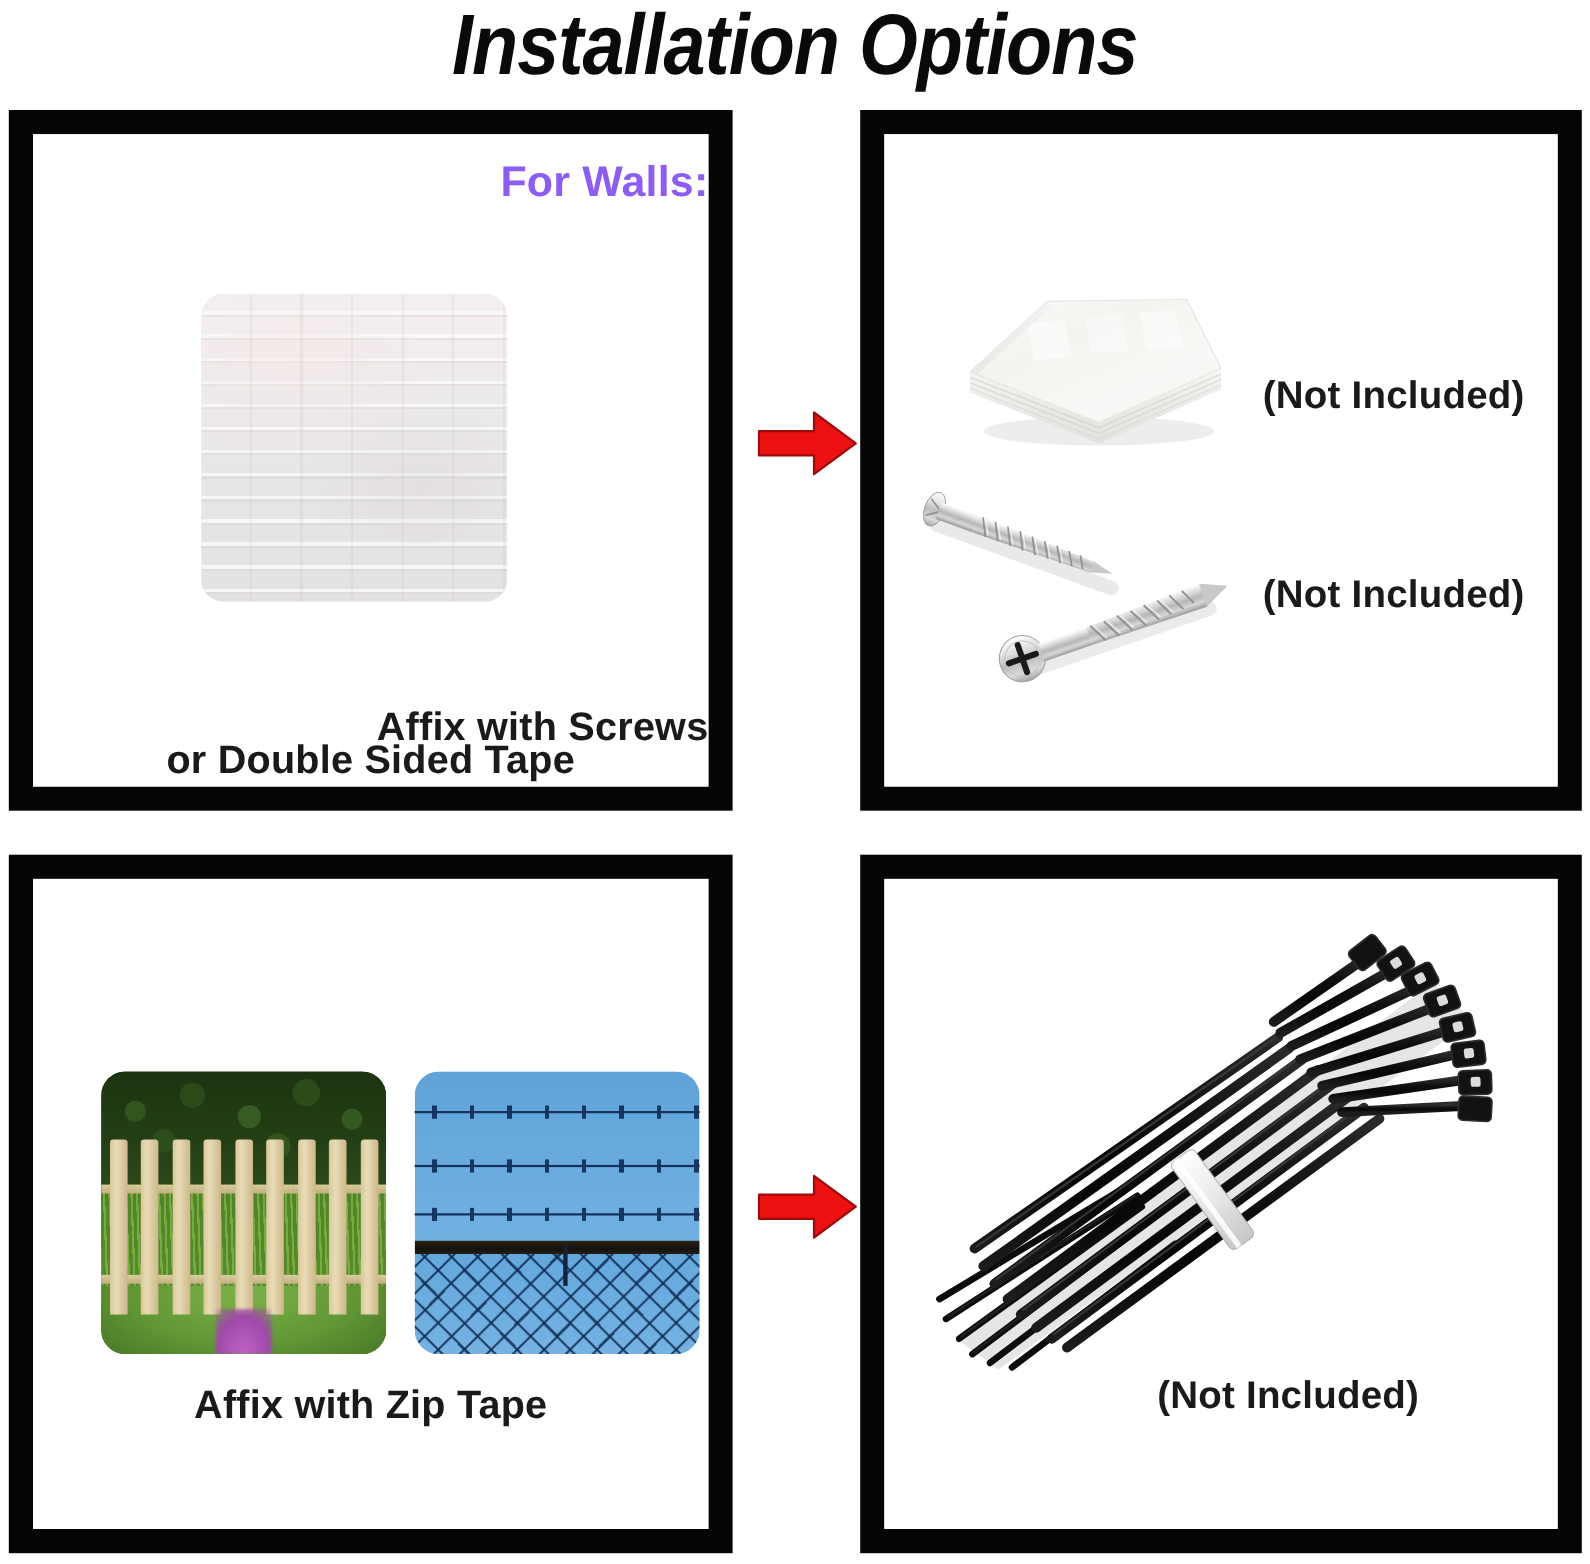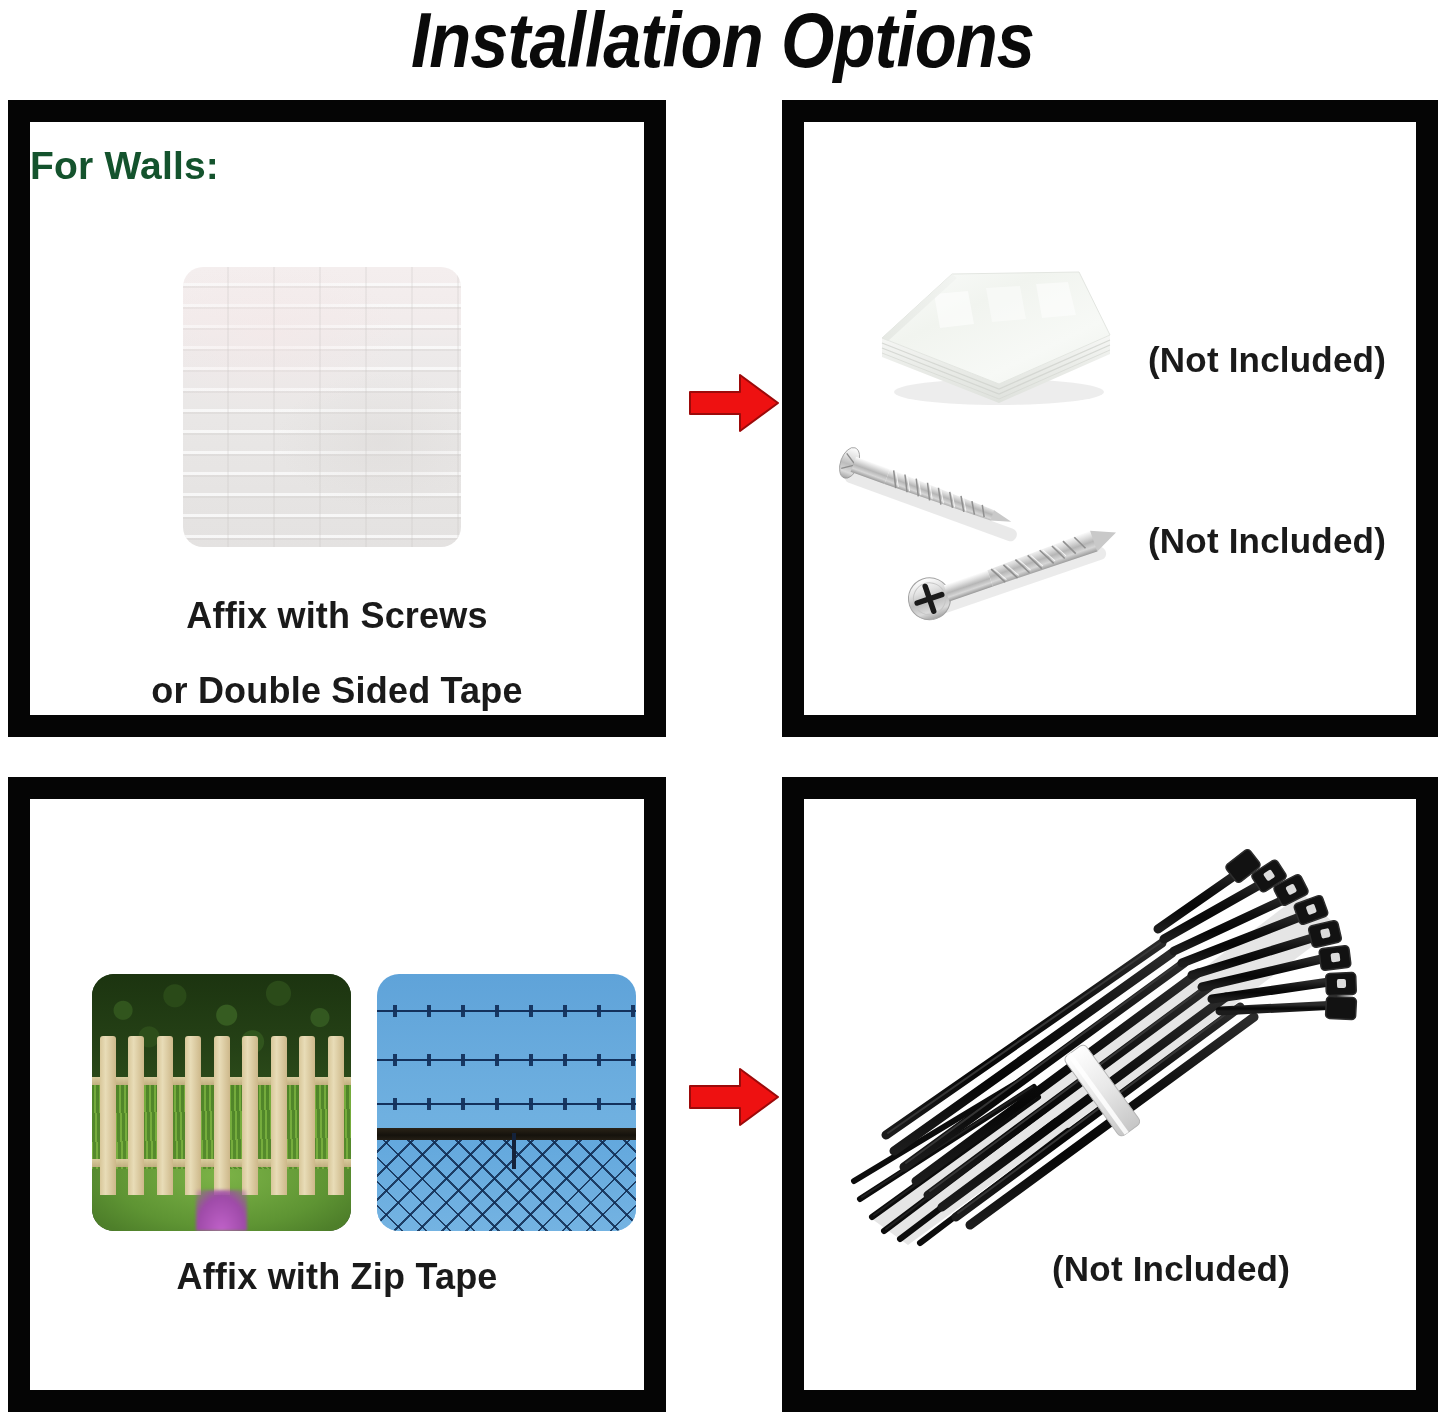--- a/index.html
+++ b/index.html
@@ -51,24 +51,24 @@
 
   #panel-walls      { left: 8px;   top: 100px;  width: 658px; height: 637px; }
   #panel-hardware   { left: 782px; top: 100px;  width: 656px; height: 637px; }
   #panel-fence      { left: 8px;   top: 777px;  width: 658px; height: 635px; }
   #panel-zipties    { left: 782px; top: 777px;  width: 656px; height: 635px; }
 
   
   .panel-heading {
     position: absolute;
     width: 100%;
-    text-align: left;
+    text-align: right;
     font-weight: bold;
     font-size: 39px;
-    color: #14532d;
+    color: #8b5cf6;
     letter-spacing: 0.2px;
   }
   #heading-walls { top: 22px; }
   #heading-fence { top: 42px; }
 
   .caption-line {
     position: absolute;
     width: 100%;
     text-align: center;
     font-weight: bold;
@@ -259,21 +259,21 @@
 
 <div class="title">Installation Options</div>
 
 <div class="panel" id="panel-walls">
   <div class="panel-inner">
 
     <div class="panel-heading" id="heading-walls">For Walls:</div>
 
     <div class="wall-swatch"></div>
 
-    <div class="caption-line" style="top:473px;">Affix with Screws</div>
+    <div class="caption-line" style="top:518px;text-align:right;">Affix with Screws</div>
     <div class="caption-line" style="top:548px;">or Double Sided Tape</div>
 
   </div>
 </div>
 
 <svg class="arrow-red" style="left:688px; top:372px;" width="92" height="62" viewBox="0 0 92 62">
   <path d="M2 20 L52 20 L52 3 L90 31 L52 59 L52 42 L2 42 Z" fill="#EE1111" stroke="#9c0a0a" stroke-width="2" stroke-linejoin="round"></path>
 </svg>
 
 <div class="panel" id="panel-hardware">

